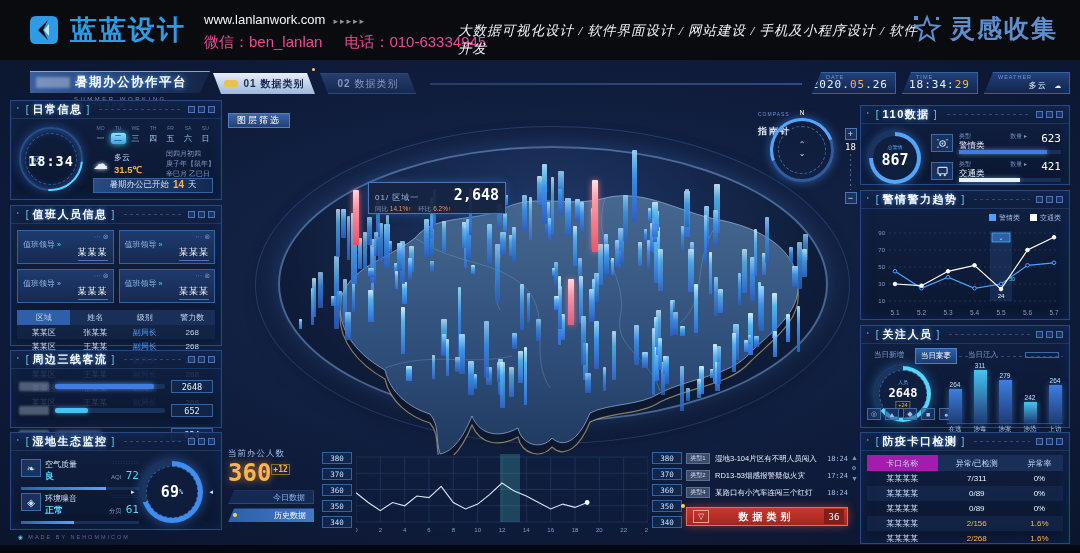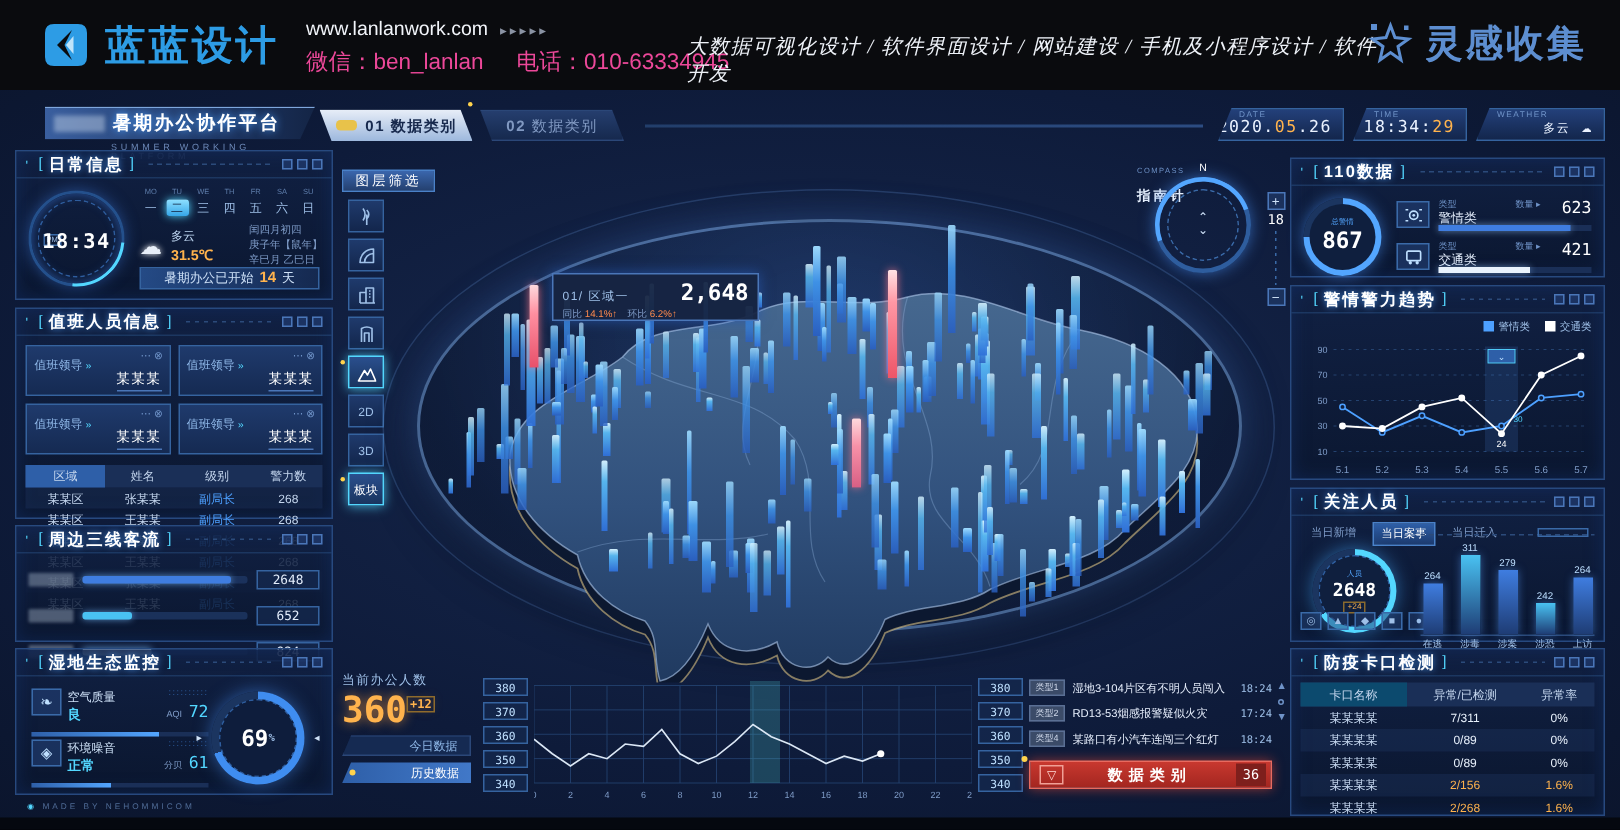--- a/index.html
+++ b/index.html
@@ -65,21 +65,21 @@
   .wk { text-align:center; width:15px; }
   .wk .en { font-size:5px; color:#5e7dab; display:block; }
   .wk .cn { font-size:8px; color:#9fc0e8; display:block; margin-top:2px; }
   .wk.on .cn { color:#0e1c38; background:linear-gradient(180deg,#8fe0ff,#35a6e8); border-radius:2px; box-shadow:0 0 6px #53d7ff; }
   .daily-mid { position:absolute; left:82px; top:48px; right:6px; display:flex; align-items:center; gap:6px; }
   .wx-icon { font-size:15px; color:#e8eef8; text-shadow:0 0 4px #fff; }
   .wx-txt { font-size:8px; color:#bcd4ef; }
   .wx-temp { font-size:9.5px; color:#ffb34d; font-weight:bold; }
   .lunar { margin-left:auto; text-align:left; }
   .lunar div { font-size:7px; color:#7f9cc8; line-height:1.45; }
-  .daily-notice { position:absolute; left:82px; right:8px; bottom:6px; height:15px; background:linear-gradient(90deg,rgba(47,95,168,.7),rgba(25,48,92,.7)); border:1px solid #35639f; display:flex; align-items:center; justify-content:center; gap:4px; font-size:8.5px; color:#cfe2f8; }
+  .daily-notice { position:absolute; left:82px; right:8px; bottom:6px; height:15px; background:linear-gradient(90deg,rgba(47,95,168,.7),rgba(25,48,92,.7)); border:1px solid #35639f; display:flex; align-items:flex-start; justify-content:center; gap:4px; font-size:8.5px; color:#cfe2f8; }
   .daily-notice b { color:#ffb34d; font-size:10px; }
 
   
   .duty-cards { display:grid; grid-template-columns:1fr 1fr; gap:5px; padding:6px; }
   .dcard { height:34px; background:linear-gradient(180deg,#1f3a6c,#152a52); border:1px solid #35639f; position:relative; padding:2px 5px; }
   .dcard .role { font-size:8px; color:#8fb8e8; }
   .dcard .arr { font-size:7px; color:#53d7ff; margin-left:2px; }
   .dcard .ops { position:absolute; right:4px; top:2px; font-size:7px; color:#6f93c8; }
   .dcard .nm { position:absolute; right:5px; bottom:2px; font-size:9px; color:#fff; border-bottom:1px solid #4a76b8; padding-bottom:1px; letter-spacing:1px; }
   .dtable { margin:1px 6px; }
@@ -188,21 +188,21 @@
   .fbar { flex:1; position:relative; display:flex; flex-direction:column; align-items:center; justify-content:flex-end; height:100%; }
   .fbar .bv { font-size:6.5px; color:#bfe0ff; margin-bottom:1px; }
   .fbar .bar { width:13px; box-shadow:0 0 6px rgba(90,160,255,.5); }
   .fbar .bl { position:absolute; bottom:-11px; font-size:6.5px; color:#9fc0e8; }
   .fbars-line { position:absolute; left:86px; right:6px; top:30px; height:1px; background:repeating-linear-gradient(90deg,#2b4a7a 0 3px, transparent 3px 6px); }
   .fbars-slider { position:absolute; right:10px; top:26px; width:34px; height:6px; border:1px solid #3a6aa8; }
 
   
   .cp-row { display:flex; height:15px; align-items:center; font-size:8px; margin:0 6px; }
   .cp-row.hd { height:16px; background:#1a2f57; color:#e4eefc; margin-top:4px; }
-  .cp-row.hd .cc:first-child { background:#0c4a6e; height:100%; display:flex; align-items:center; justify-content:center;font-family:Liberation Mono, monospace; }
+  .cp-row.hd .cc:first-child { background:#a21caf; height:100%; display:flex; align-items:center; justify-content:center;font-family:Liberation Mono, monospace; }
   .cp-row:not(.hd):nth-child(odd) { background:rgba(38,66,120,.25); }
   .cc { text-align:center; color:#c4d6ee; }
   .cc:nth-child(1){width:36%;} .cc:nth-child(2){width:40%;} .cc:nth-child(3){width:24%;}
   .cp-row .warn { color:#ffb34d; }
   .cp-row .ok { color:#e8f1fc; }
 
   
   .office { position:absolute; left:228px; top:388px; width:92px; }
   .office-lbl { font-size:8.5px; color:#9fc0e8; letter-spacing:1px; }
   .office-val { font-size:24px; font-weight:bold; color:#ffb34d; font-family:"DejaVu Sans Mono", monospace; text-shadow:0 0 8px rgba(255,160,60,.7); line-height:1.1; }
@@ -498,50 +498,20 @@
         <div class="gv">
             <span>69</span>
             <small>%</small>
           </div>
       </div>
     </div>
 
     <div class="footer-note">MADE BY NEHOMMICOM</div>
 
     <div class="layers-title">图层筛选</div>
-    <div class="layer-col" id="layer-list">
-        <div class="lbtn">
-          <svg viewBox="0 0 13 13">
-            <path d="M6.5 2 a4 4 0 0 1 0 6 M4 1 a6.5 6.5 0 0 1 0 8 M6.5 5 v7" fill="none" stroke="currentColor" stroke-width="1.1" stroke-linejoin="round"></path>
-          </svg>
-        </div>
-        <div class="lbtn">
-          <svg viewBox="0 0 13 13">
-            <path d="M2 11 A9 9 0 0 1 11 2 L11 11 Z M5 11 A6 6 0 0 1 11 5" fill="none" stroke="currentColor" stroke-width="1.1" stroke-linejoin="round"></path>
-          </svg>
-        </div>
-        <div class="lbtn">
-          <svg viewBox="0 0 13 13">
-            <path d="M2 12 V5 H6 V12 M6 12 V2 H11 V12 M2 12 H12 M8 4 h1 M8 6 h1 M8 8 h1" fill="none" stroke="currentColor" stroke-width="1.1" stroke-linejoin="round"></path>
-          </svg>
-        </div>
-        <div class="lbtn">
-          <svg viewBox="0 0 13 13">
-            <path d="M3 12 V3 Q6.5 1 10 3 V12 M5 12 V6 H8 V12" fill="none" stroke="currentColor" stroke-width="1.1" stroke-linejoin="round"></path>
-          </svg>
-        </div>
-        <div class="lbtn on">
-          <svg viewBox="0 0 13 13">
-            <path d="M1 12 L5 5 L7 8 L9 4 L12.5 12 Z" fill="none" stroke="currentColor" stroke-width="1.1" stroke-linejoin="round"></path>
-          </svg>
-        </div>
-        <div class="lbtn">2D</div>
-        <div class="lbtn">3D</div>
-        <div class="lbtn on">板块</div>
-      </div>
 
     <div class="map">
       <div class="ring-outer"></div>
       <div class="ring-main"></div>
       <svg class="land" width="605" height="355" viewBox="0 0 605 355">
         <defs>
           <linearGradient id="landg" x1="0" y1="0" x2="0" y2="1">
             <stop offset="0" stop-color="#46688f"></stop>
               <stop offset=".55" stop-color="#31517d"></stop>
               <stop offset="1" stop-color="#203a60"></stop>

